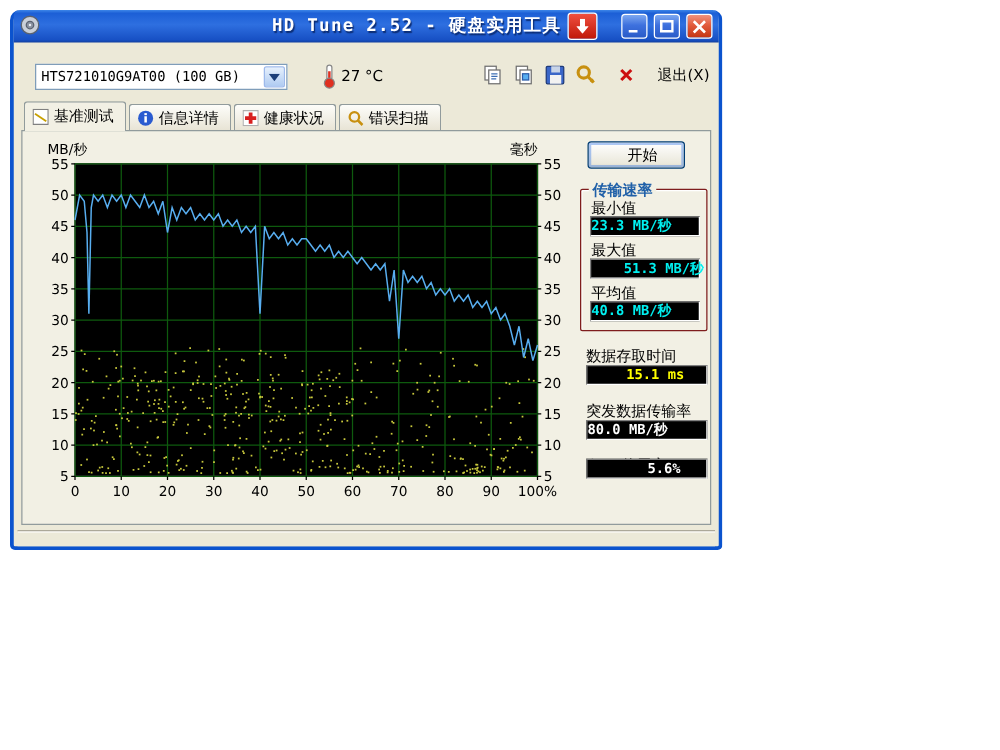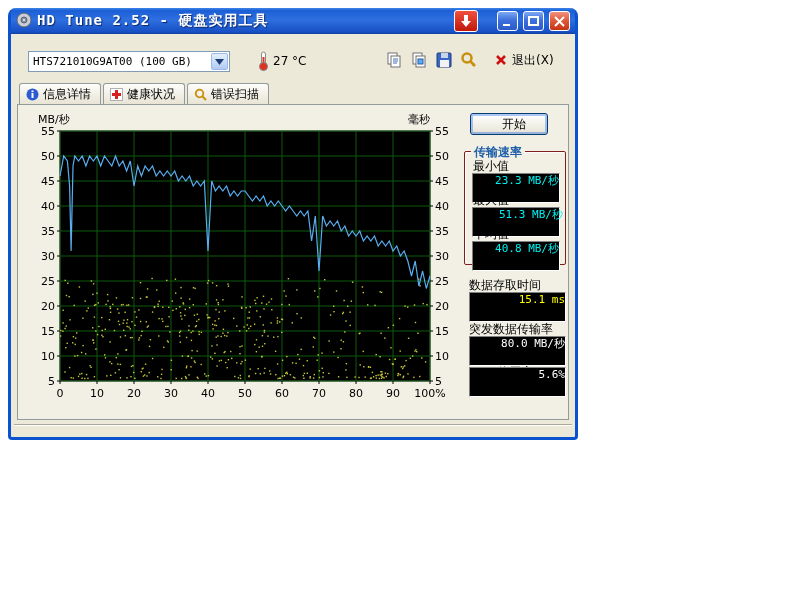--- a/index.html
+++ b/index.html
@@ -20,21 +20,21 @@
   .titlebar {
     height: 26px; display: flex; align-items: center; gap: 5px;
     padding: 0 5px 0 5px;
     background: linear-gradient(180deg,#3D86E8 0%,#1C5FD6 10%,#2E6FE0 45%,#1750C4 92%,#123F9E 100%);
     border-radius: 5px 5px 0 0;
     color: #fff;
   }
   .titlebar .title {
     flex: 1; font-family: "DejaVu Sans Mono", monospace;
     font-weight: bold; font-size: 14px; letter-spacing: 1px;
-    text-shadow: 1px 1px 1px #0a2a70; white-space: nowrap; overflow: hidden;
+    text-shadow: 1px 1px 1px #0a2a70; white-space: nowrap; overflow: hidden; text-align: right;
   }
   .tb-btn {
     width: 21px; height: 20px; border: 1px solid #ffffff; border-radius: 3px;
     background: linear-gradient(180deg,#7DA8F0 0%,#3E71DE 45%,#2A5BC8 100%);
     display: inline-flex; align-items: center; justify-content: center;
     padding: 0; cursor: default;
   }
   .tb-btn.red-dl { background: linear-gradient(180deg,#F05040,#C01808); margin-right: 14px; width: 24px; height: 22px; }
   .tb-btn.close { background: linear-gradient(180deg,#F0927E 0%,#E25B3C 45%,#C33514 100%); }
 
@@ -58,21 +58,21 @@
   .thermo { position: absolute; left: 246px; top: 16px; }
   .temp-text { position: absolute; left: 262px; top: 20px; font-size: 12px; }
 
   .tool-icons { position: absolute; left: 372px; top: 15px; display: flex; gap: 3px; }
   .icon-btn {
     width: 22px; height: 22px; border: 0; background: transparent; padding: 1px;
     display: inline-flex; align-items: center; justify-content: center;
   }
   .exit-btn {
     position: absolute; left: 482px; top: 15px; height: 22px; border: 0;
-    background: transparent; display: inline-flex; align-items: center; gap: 5px;
+    background: transparent; display: inline-flex; align-items: center; gap: 19px;
     font-size: 12px; font-family: "DejaVu Sans", sans-serif; padding: 0 2px;
   }
 
   
   .tabs {
     position: absolute; left: 8px; top: 47px; height: 24px;
     display: flex; align-items: flex-end; z-index: 3;
   }
   .tab {
     display: inline-flex; align-items: center; gap: 4px;
@@ -105,24 +105,24 @@
     position: absolute; left: 446px; top: 46px; width: 102px; height: 114px;
     border: 1px solid #7f1d1d; border-radius: 2px;
     box-shadow: inset 1px 1px 0 #fff;
   }
   .group-title {
     position: absolute; top: -8px; left: 6px; padding: 0 3px;
     background: #F2F0E4; color: #2060A8; font-size: 12px; font-weight: bold;
   }
   .g-label { position: absolute; left: 8px; font-size: 12px; white-space: nowrap; font-family: Liberation Mono, monospace; }
   .g-box, .v-box {
-    position: absolute; height: 30px; background: #000;
+    position: absolute; height: 16px; background: #000;
     border: 1px solid; border-color: #808080 #ffffff #ffffff #808080;
-    text-align: right; font-family: "DejaVu Sans Mono", monospace;
-    font-weight: normal; font-size: 11px; line-height: 14px; white-space: nowrap;
+    text-align: left; font-family: "DejaVu Sans Mono", monospace;
+    font-weight: bold; font-size: 11px; line-height: 14px; white-space: nowrap;
   }
   .g-box { left: 7px; width: 88px; }
   .v-label { position: absolute; left: 451px; font-size: 12px; white-space: nowrap; }
   .v-box { left: 451px; width: 97px; }
 
   .statusbar {
     position: absolute; left: 3px; top: 390px; width: 558px; height: 13px;
     border-top: 1px solid #ACA899; box-shadow: 0 1px 0 #fff inset;
     background: #ECE9D8;
   }
@@ -216,20 +216,27 @@
       </div>
 
       <button class="exit-btn">
         <svg width="12" height="12">
             <path d="M2 2 L10 10 M10 2 L2 10" stroke="#CC1010" stroke-width="2.5"></path>
           </svg>
         <span>退出(X)</span>
       </button>
 
       <div class="tabs">
+        <div class="tab active">
+          <svg width="13" height="13">
+            <rect x="0.5" y="0.5" width="12" height="12" fill="#fff" stroke="#808080"></rect>
+            <path d="M2 4 L5 6 L8 8 L11 10" stroke="#C8A000" stroke-width="1.5" fill="none"></path>
+          </svg>
+          <span>基准测试</span>
+        </div>
         <div class="tab">
           <svg width="13" height="13">
             <circle cx="6.5" cy="6.5" r="6" fill="#2A5BD0"></circle>
             <rect x="5.5" y="5" width="2" height="5" fill="#fff"></rect>
             <rect x="5.5" y="2.5" width="2" height="1.6" fill="#fff"></rect>
           </svg>
           <span>信息详情</span>
         </div>
         <div class="tab">
           <svg width="13" height="13">

